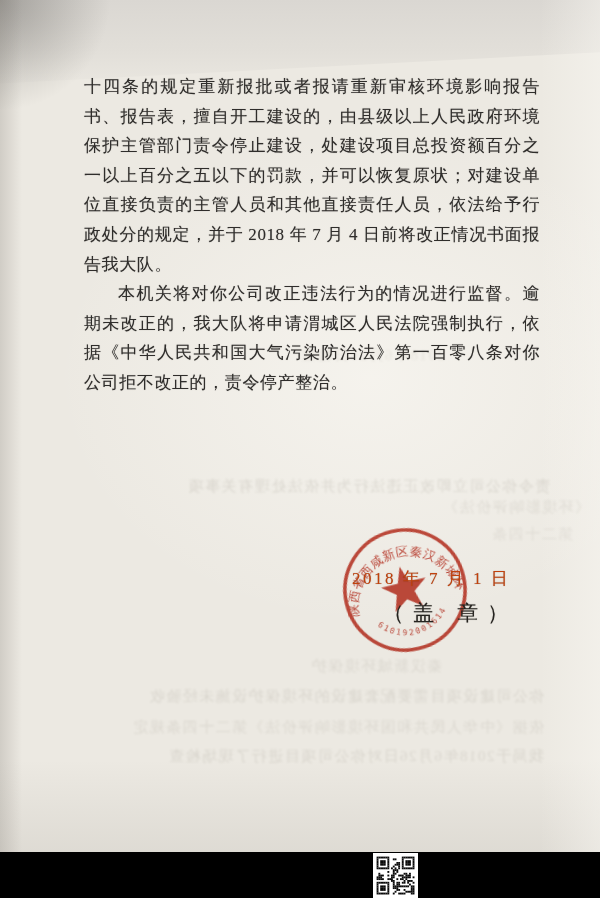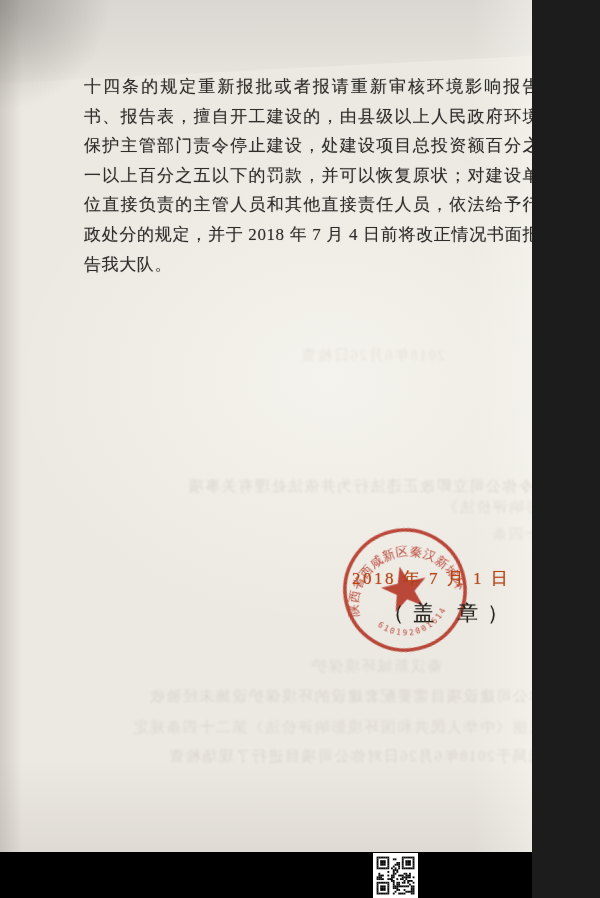--- a/index.html
+++ b/index.html
@@ -1,17 +1,17 @@
 <!DOCTYPE html>
 <html><head>
 <meta charset="utf-8">
 <style>
   html,body{margin:0;padding:0;background:#1c1c1c;}
   #screen{
-    position:relative;width:532px;height:898px;overflow:hidden;
+    position:relative;width:600px;height:898px;overflow:hidden;
     background:#ece9e2;
     font-family:"Liberation Serif","DejaVu Serif",serif;
   }
   
   .shade{position:absolute;inset:0;pointer-events:none;}
   .shade-topband{
     position:absolute;left:0;top:0;width:600px;height:95px;
     background:linear-gradient(180deg,#dad7d2 0%,#e2dfd9 55%,rgba(226,223,217,0) 100%);
     clip-path:polygon(0 0,100% 0,100% 55%,0 88%);
   }
@@ -99,20 +99,21 @@
   <div class="bleed b2">责令你公司立即改正违法行为并依法处理有关事项</div>
   <div class="bleed b3">《环境影响评价法》</div>
   <div class="bleed b4">第二十四条</div>
   <div class="bleed b5">秦汉新城环境保护</div>
   <div class="bleed b6">你公司建设项目需要配套建设的环境保护设施未经验收</div>
   <div class="bleed b7">依据《中华人民共和国环境影响评价法》第二十四条规定</div>
   <div class="bleed b8">我局于2018年6月26日对你公司项目进行了现场检查</div>
 
   <div class="doc-text">
     <p>十四条的规定重新报批或者报请重新审核环境影响报告书、报告表，擅自开工建设的，由县级以上人民政府环境保护主管部门责令停止建设，处建设项目总投资额百分之一以上百分之五以下的罚款，并可以恢复原状；对建设单位直接负责的主管人员和其他直接责任人员，依法给予行政处分的规定，并于 2018 年 7 月 4 日前将改正情况书面报告我大队。</p>
+    <p class="indent">本机关将对你公司改正违法行为的情况进行监督。逾期未改正的，我大队将申请渭城区人民法院强制执行，依据《中华人民共和国大气污染防治法》第一百零八条对你公司拒不改正的，责令停产整治。</p>
   </div>
 
   <div class="date-line">2018 年 7 月 1 日</div>
   <div class="seal-note">（盖 章）</div>
 
   <div class="seal">
     <svg viewBox="0 0 140 140">
       <circle cx="70" cy="70" r="60" fill="none" stroke="#c23a2b" stroke-width="3.6"></circle>
       <polygon fill="#c23a2b" points="70,46 75.6,62.2 92.8,62.6 79.1,73.0 84.1,89.4 70,79.6 55.9,89.4 60.9,73.0 47.2,62.6 64.4,62.2"></polygon>
       <defs>

